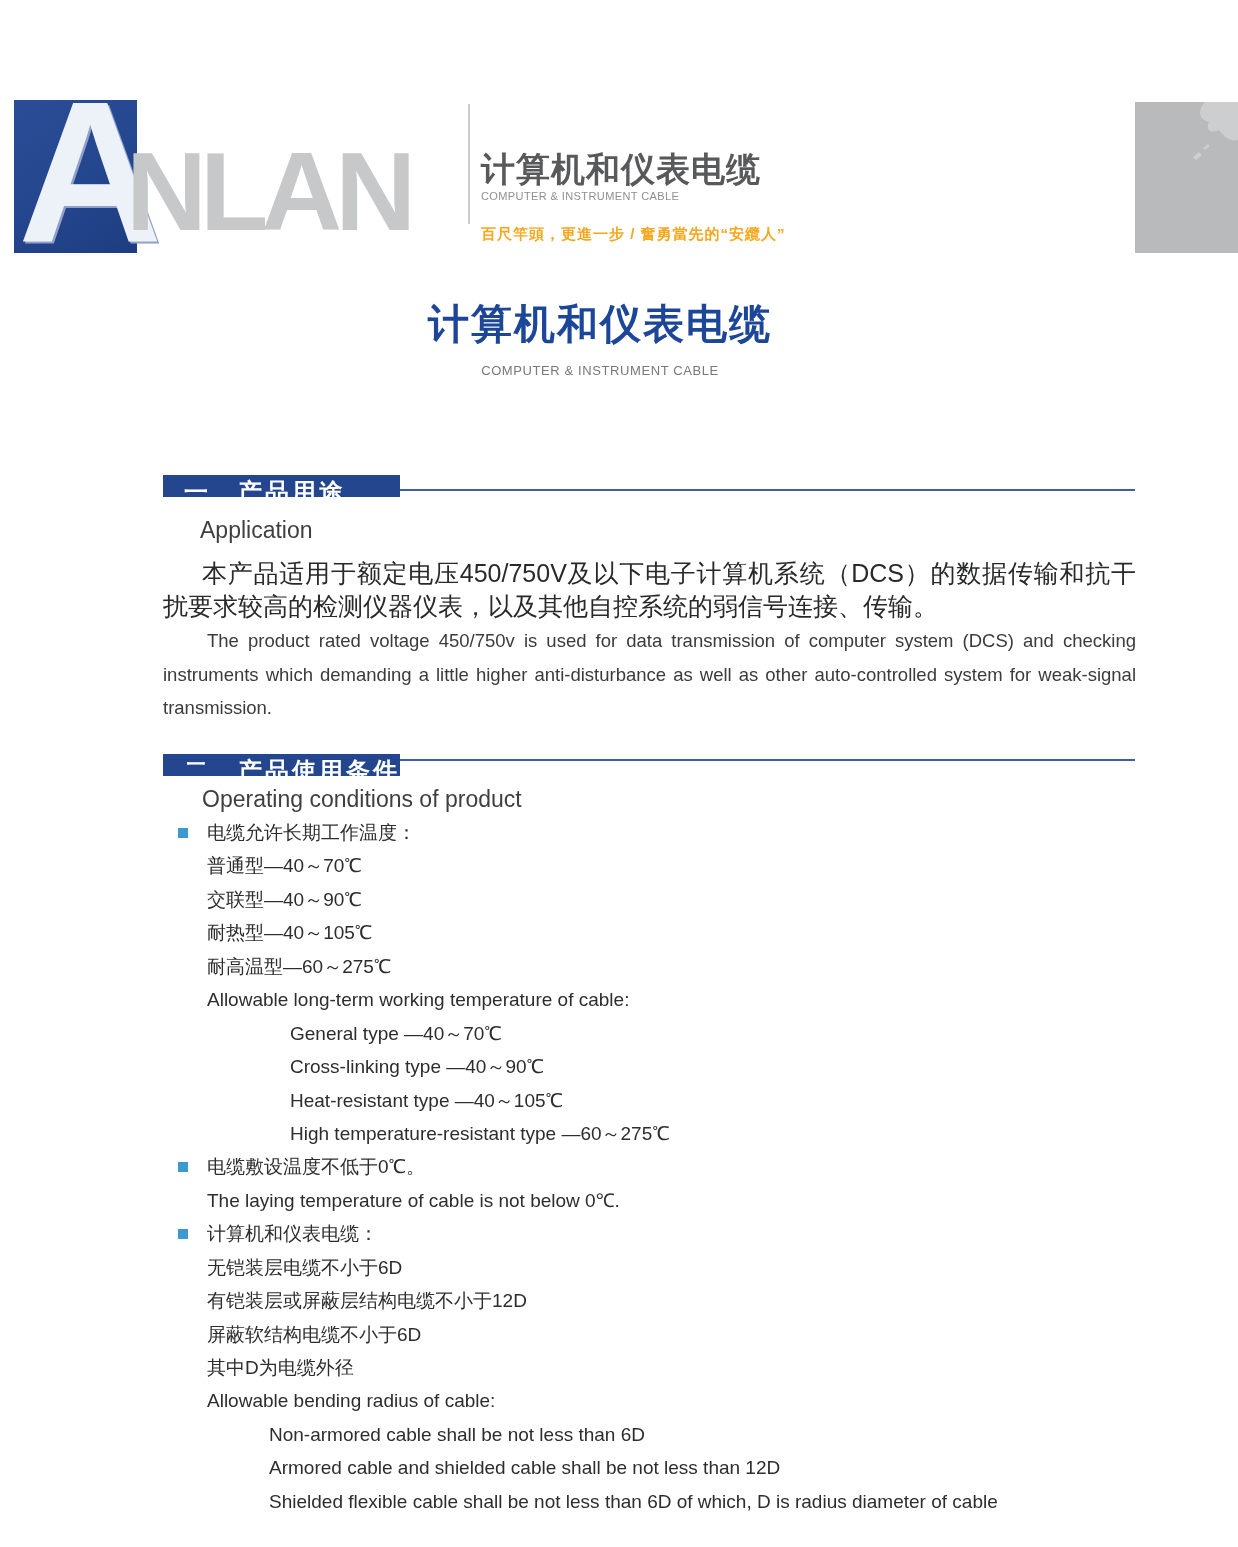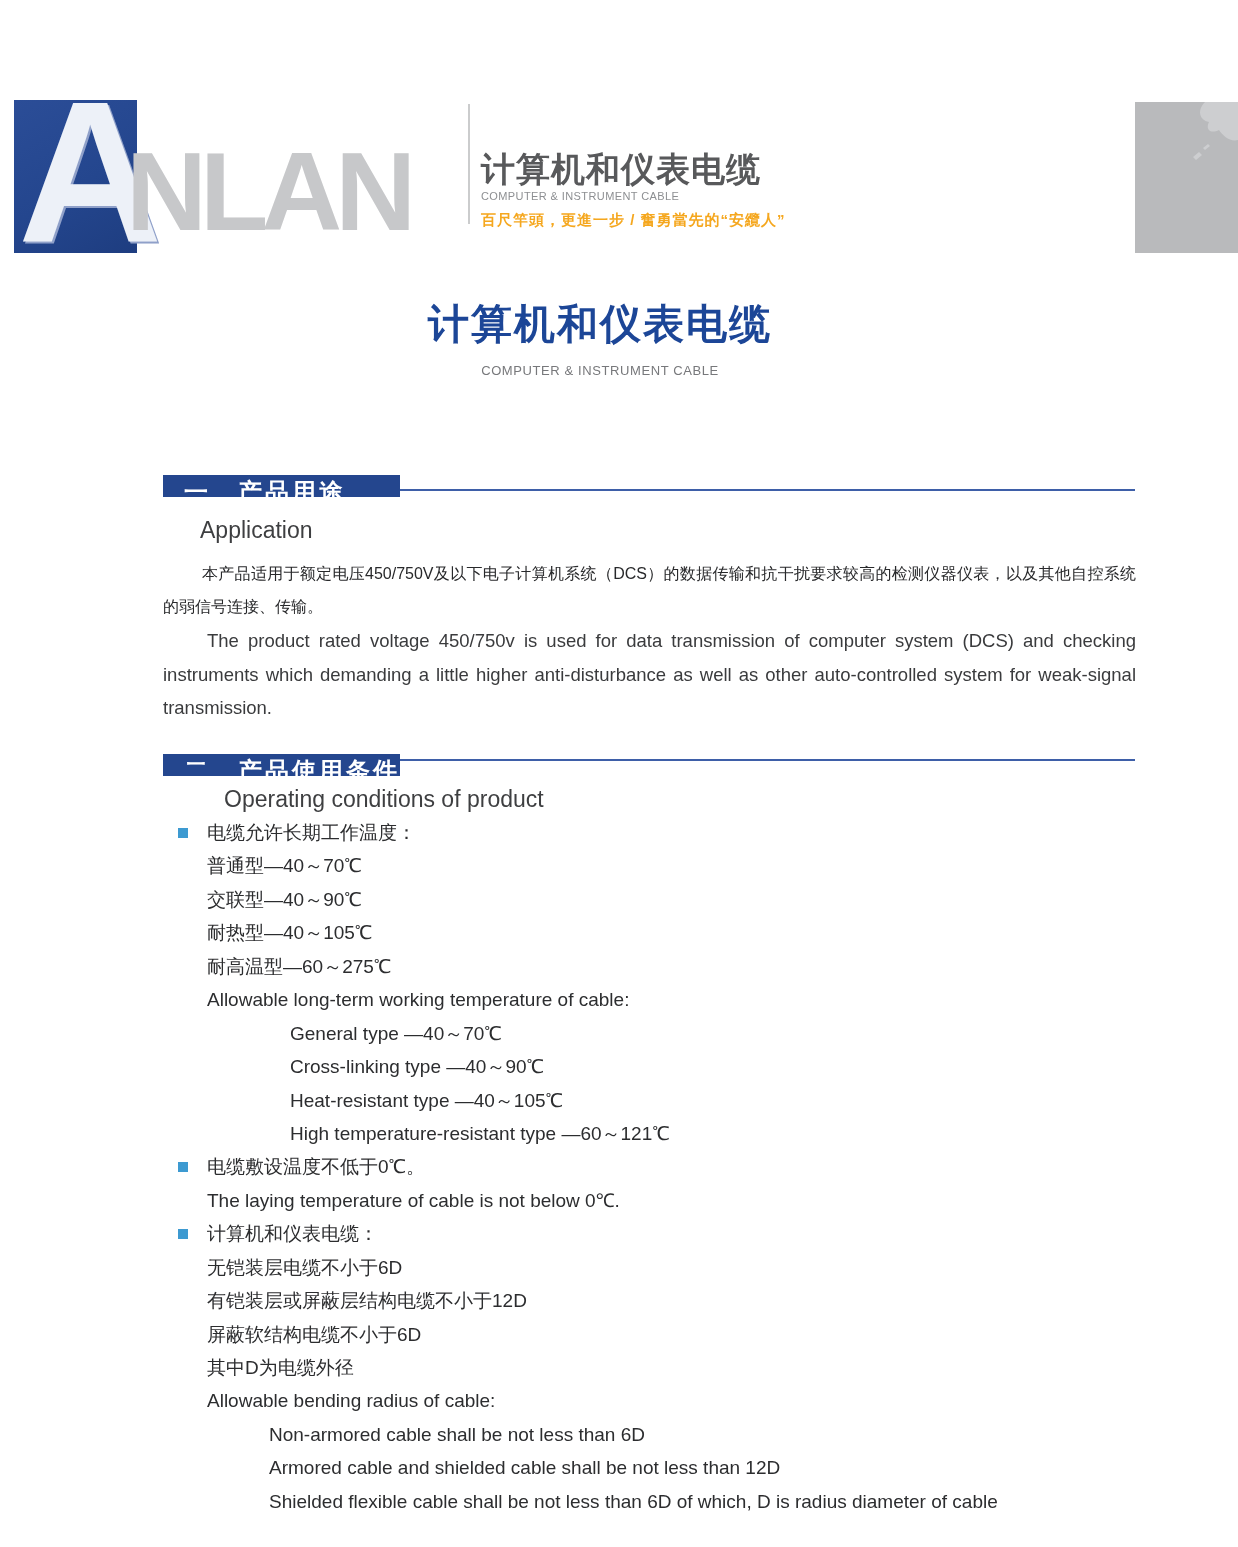--- a/index.html
+++ b/index.html
@@ -13,44 +13,44 @@
                  overflow:visible; }
   .logo-a { position:absolute; left:4px; top:-28px; font-size:200px; line-height:200px;
             font-weight:bold; color:#edf1f8;
             text-shadow:2px 2px 0 #8fa0c9; letter-spacing:-6px; }
   .logo-rest { left:126px; top:148px; font-size:112px; line-height:88px; font-weight:bold;
                color:#c7c8ca; letter-spacing:-7px; }
   .hdr-divider { left:468px; top:104px; width:2px; height:120px; background:#cbcccd; }
   .hdr-block { left:481px; top:149px; width:560px; }
   .hdr-title-cn { font-size:34px; font-weight:bold; color:#58595b; letter-spacing:1px; line-height:40px; }
   .hdr-title-en { font-size:11px; color:#8d8f92; letter-spacing:0.4px; margin-top:1px; }
-  .hdr-slogan { font-size:15px; font-weight:bold; color:#f5a71e; margin-top:9px; letter-spacing:1px; }
+  .hdr-slogan { font-size:15px; font-weight:bold; color:#f5a71e; margin-top:23px; letter-spacing:1px; }
   .photo-block { left:1135px; top:102px; width:103px; height:151px; background:#b9babc; }
 
   
   .doc-title-wrap { left:0; top:297px; width:1200px; text-align:center; }
   .doc-title-cn { font-size:41px; font-weight:bold; color:#1c4697; letter-spacing:2px; }
   .doc-title-en { font-size:13px; color:#77787b; letter-spacing:0.6px; margin-top:11px; }
 
   
   .sec-band { width:237px; height:22px; background:#24468e; color:#ffffff;
               font-size:24px; font-weight:bold; letter-spacing:3px;
               line-height:33px; padding-left:21px; }
   .band-1 { left:163px; top:475px; }
   .band-2 { left:163px; top:754px; }
   .sec-rule { width:735px; height:2px; background:#3e5fa8; }
   .rule-1 { left:400px; top:489px; }
   .rule-2 { left:400px; top:759px; }
   .sec-sub { font-size:23px; color:#3e3f41; }
   .sub-1 { left:200px; top:517px; }
-  .sub-2 { left:224px; top:786px;text-align:center; }
+  .sub-2 { left:202px; top:786px;text-align:center; }
 
   
   .para { left:163px; width:973px; text-align:justify; }
-  .para-cn { top:557px; font-size:16px; line-height:33px; color:#28292b; text-indent:39px; }
+  .para-cn { top:557px; font-size:25px; line-height:33px; color:#28292b; text-indent:39px; }
   .para-en { top:624px; font-size:18.5px; line-height:33.5px; color:#3a3b3d; text-indent:44px; }
 
   
   .cond-list { left:163px; top:816px; width:973px; }
   .row { position:relative; height:33.45px; line-height:33.45px; padding-left:44px;
          font-size:19px; color:#2c2d2f; white-space:nowrap; }
   .row.b::before { content:""; position:absolute; left:15px; top:11.5px;
                    width:10px; height:10px; background:#3d9ad1; }
   .row.i2 { padding-left:127px; }
   .row.i3 { padding-left:106px; }
@@ -96,21 +96,21 @@
 <div class="abs cond-list">
   <div class="row b">电缆允许长期工作温度：</div>
   <div class="row">普通型—40～70℃</div>
   <div class="row">交联型—40～90℃</div>
   <div class="row">耐热型—40～105℃</div>
   <div class="row">耐高温型—60～275℃</div>
   <div class="row">Allowable long-term working temperature of cable:</div>
   <div class="row i2">General type —40～70℃</div>
   <div class="row i2">Cross-linking type —40～90℃</div>
   <div class="row i2">Heat-resistant type —40～105℃</div>
-  <div class="row i2">High temperature-resistant type —60～121℃</div>
+  <div class="row i2">High temperature-resistant type —60～275℃</div>
   <div class="row b">电缆敷设温度不低于0℃。</div>
   <div class="row">The laying temperature of cable is not below 0℃.</div>
   <div class="row b">计算机和仪表电缆：</div>
   <div class="row">无铠装层电缆不小于6D</div>
   <div class="row">有铠装层或屏蔽层结构电缆不小于12D</div>
   <div class="row">屏蔽软结构电缆不小于6D</div>
   <div class="row">其中D为电缆外径</div>
   <div class="row">Allowable bending radius of cable:</div>
   <div class="row i3">Non-armored cable shall be not less than 6D</div>
   <div class="row i3">Armored cable and shielded cable shall be not less than 12D</div>

